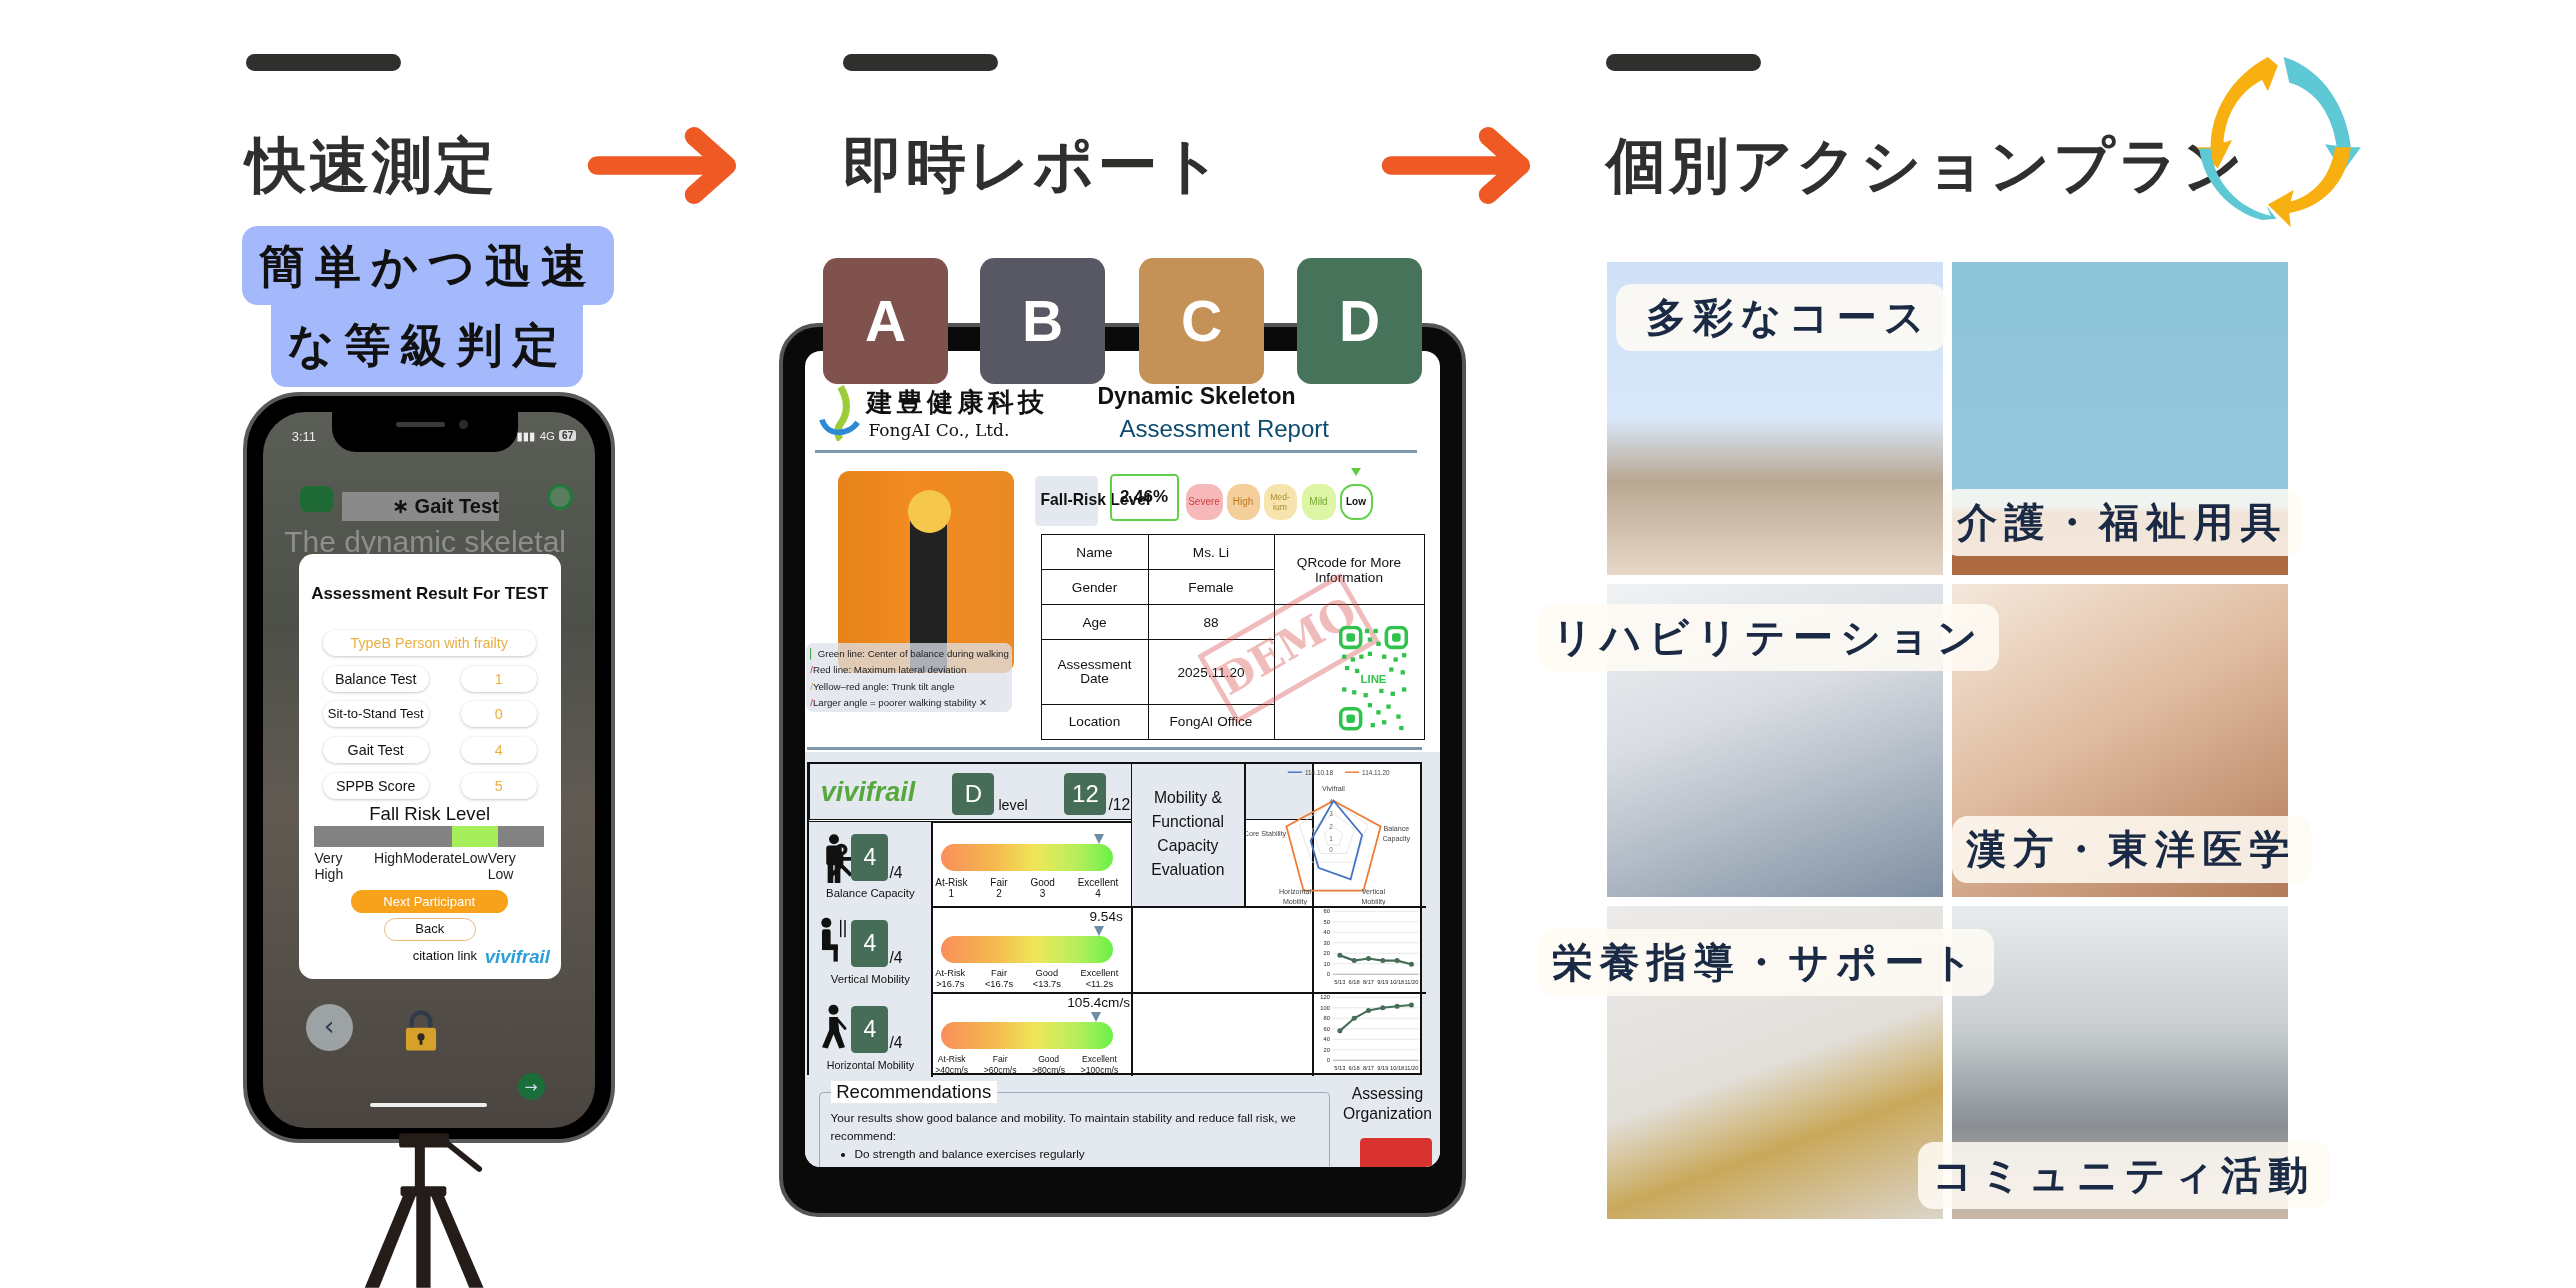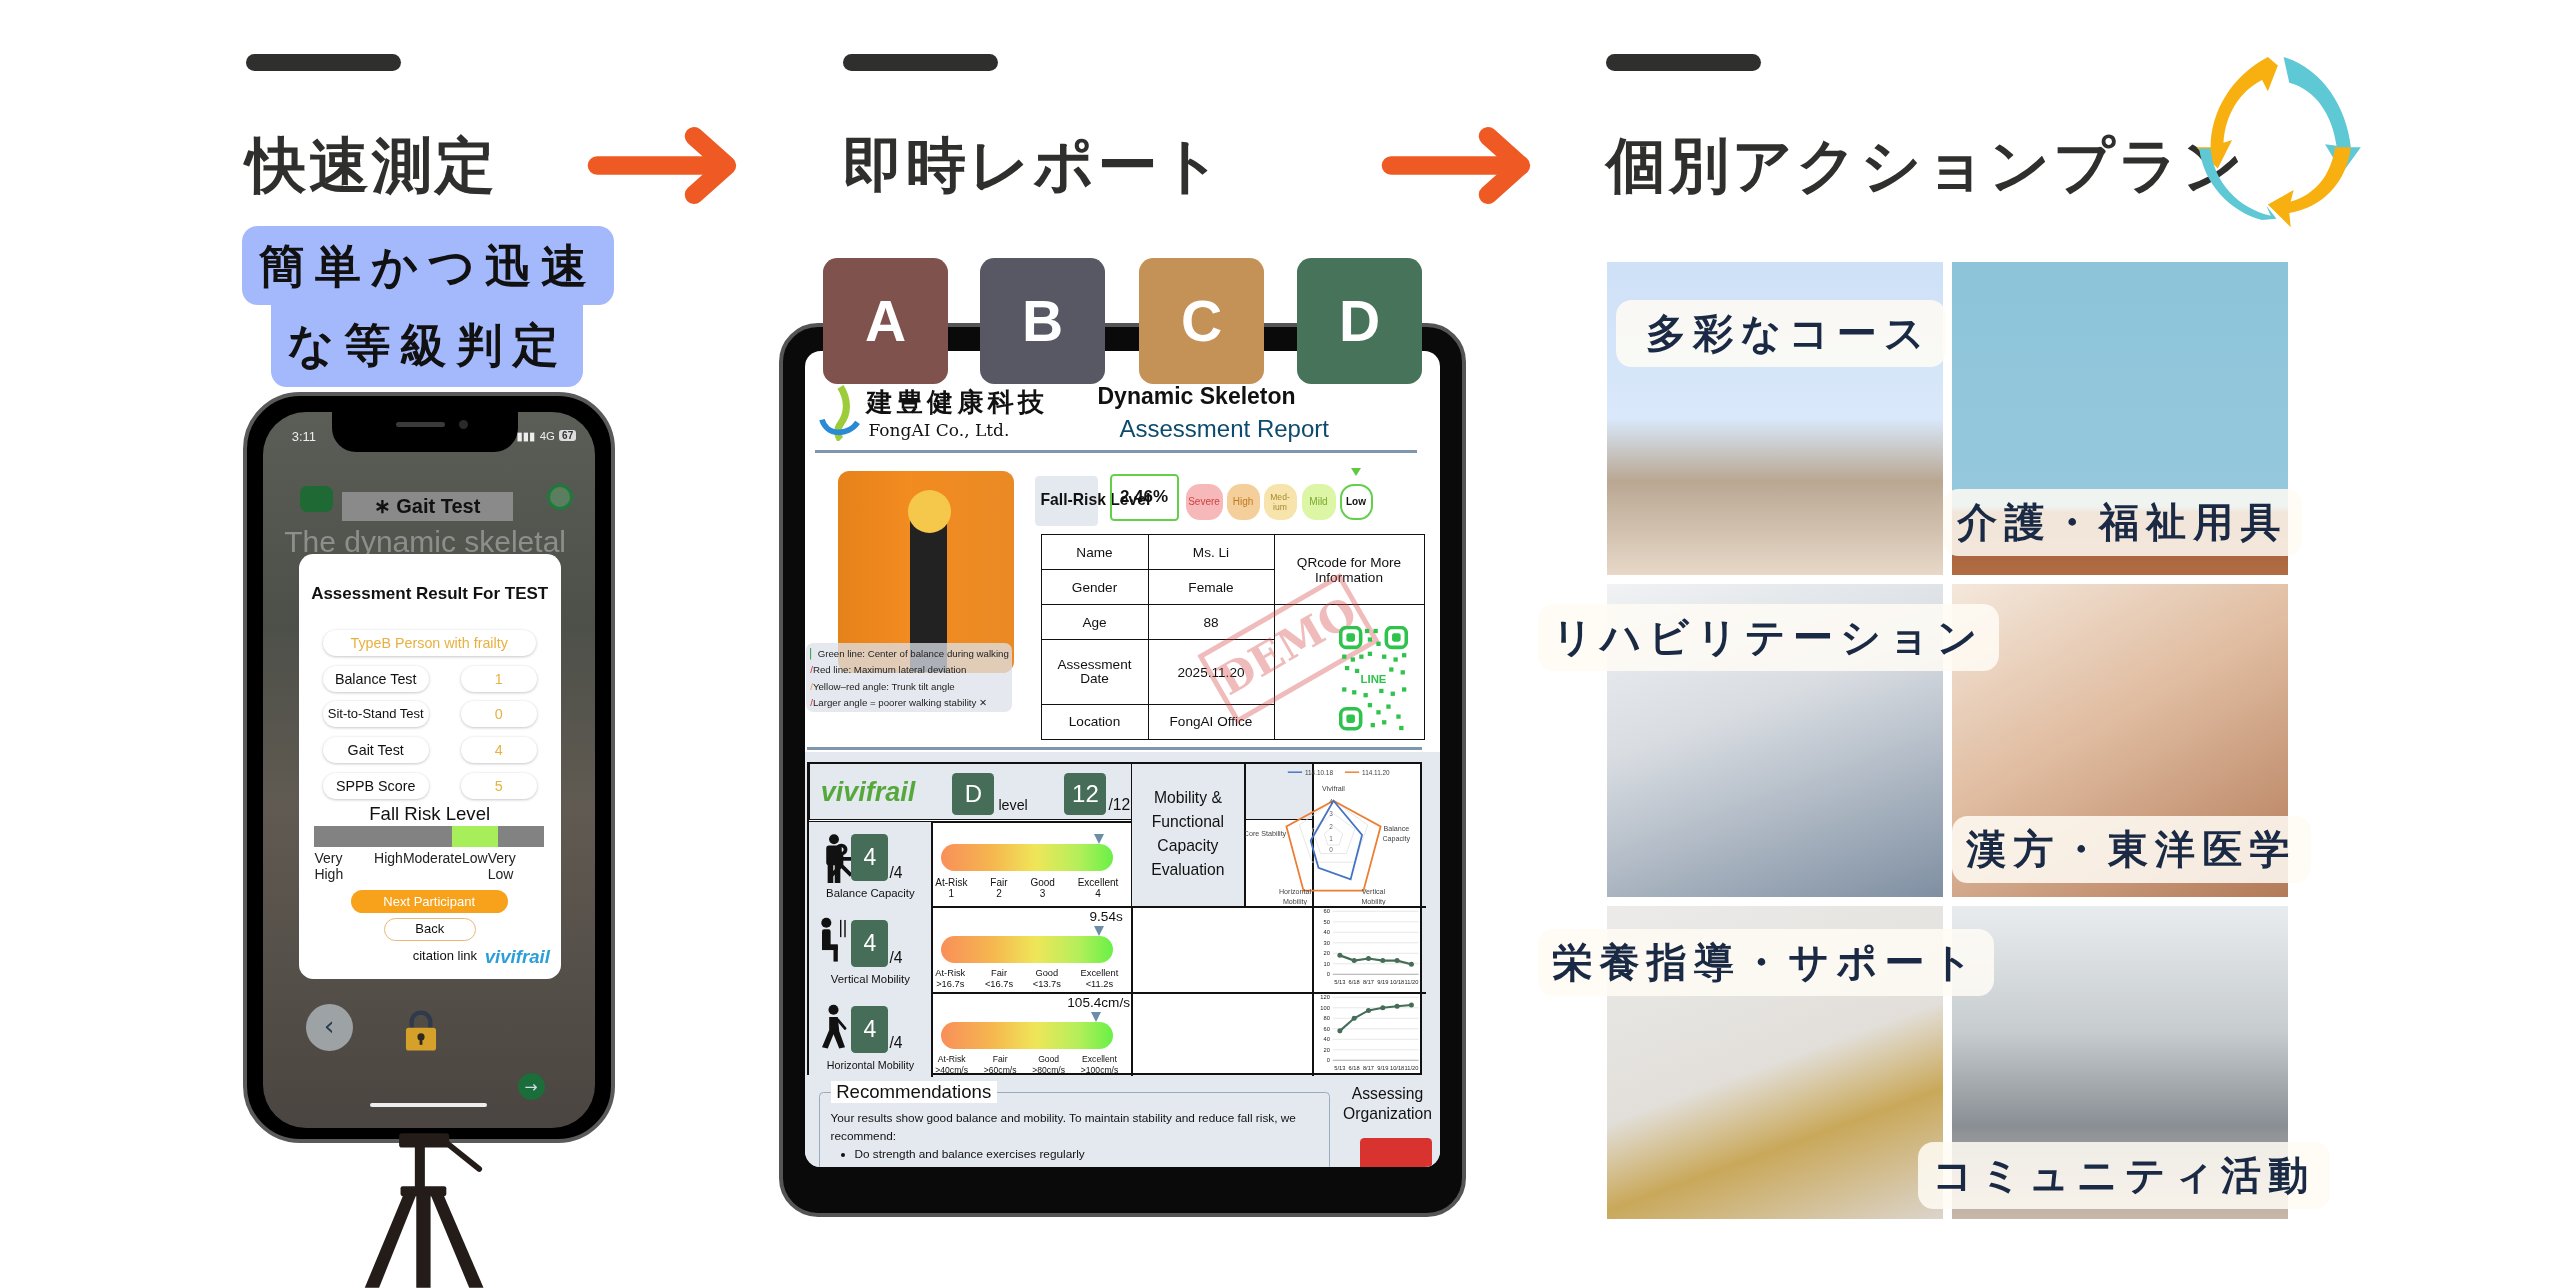--- a/index.html
+++ b/index.html
@@ -21,21 +21,21 @@
   
   .phone { position: absolute; left: 243px; top: 392px; width: 372px; height: 751px; background: #000; border-radius: 57px; border: 4.3px solid #5a5a5a; }
   .phone-screen { position: absolute; left: 15.7px; top: 15.7px; width: 332px; height: 716px; border-radius: 43px; overflow: hidden;
     background: linear-gradient(180deg, #5a5e57 0%, #4d5049 30%, #605a52 55%, #4a4540 100%); }
   .notch { position: absolute; left: 69px; top: 0; width: 186px; height: 40px; background: #000; border-radius: 0 0 24px 24px; }
   .speaker { position: absolute; left: 64px; top: 10px; width: 49px; height: 5.7px; background: #3a3a3a; border-radius: 2.9px; }
   .camera-dot { position: absolute; left: 127px; top: 7.9px; width: 9.3px; height: 9.3px; background: #2a2a2a; border-radius: 50%; }
   .status-time { position: absolute; left: 29px; top: 17px; font-size: 13px; color: #eee; font-family: "Liberation Sans", sans-serif; }
   .status-right { position: absolute; right: 18.6px; top: 17px; font-size: 11.4px; color: #eee; font-family: "Liberation Sans", sans-serif; display: flex; gap: 4.3px; align-items: center; }
   .battery { background: #ddd; color: #333; font-weight: 700; padding: 0 2.9px; border-radius: 2.9px; font-size: 10px; }
-  .gait-title { position: absolute; left: 79px; top: 80px; width: 171px; height: 29px; background: #8a8a8a; text-align: center; font-size: 20px; font-weight: 700; color: #111; line-height: 29px; font-family: "Liberation Sans", sans-serif; }
+  .gait-title { position: absolute; left: 79px; top: 80px; width: 157px; height: 29px; background: #8a8a8a; text-align: right; font-size: 20px; font-weight: 700; color: #111; line-height: 29px; font-family: "Liberation Sans", sans-serif; }
   .bg-text { position: absolute; left: 21.5px; top: 113px; font-size: 30px; color: rgba(200,200,200,0.5); font-family: "Liberation Sans", sans-serif; white-space: nowrap; }
   .green-blob { position: absolute; left: 37px; top: 74px; width: 33px; height: 26px; background: #1f6a34; border-radius: 7.2px; }
   .refresh-icon { position: absolute; right: 21.5px; top: 72px; width: 26px; height: 26px; border-radius: 50%; border: 3.6px solid #1f7a3a; background: #5b7e60; }
 
   .result-card { position: absolute; left: 36px; top: 142px; width: 262px; height: 425px; background: #fff; border-radius: 14.3px; }
   .result-title { position: absolute; top: 30px; width: 100%; text-align: center; font-weight: 700; font-size: 17px; color: #111; font-family: "Liberation Sans", sans-serif; }
   .pill { position: absolute; height: 26px; border-radius: 13px; background: #fff; box-shadow: 0 0.7px 2.9px rgba(0,0,0,0.25); text-align: center; line-height: 26px; font-size: 14.3px; color: #111; font-family: "Liberation Sans", sans-serif; white-space: nowrap; }
   .pill.val { color: #e8b040; }
   .frl-title { position: absolute; top: 249px; width: 100%; text-align: center; font-size: 18.6px; color: #111; font-family: "Liberation Sans", sans-serif; }
   .frl-bar { position: absolute; left: 15.7px; top: 272px; width: 230px; height: 21.5px; display: flex; }
@@ -554,19 +554,19 @@
 <div class="letter-card" style="left:1139px; background:#c49156;">C</div>
 <div class="letter-card" style="left:1297px; background:#467359;">D</div>
 
 <div class="tile" style="left:1607px; top:262px; background:linear-gradient(180deg,#cfe1f7 0%,#d9e8fa 50%,#b9a792 70%,#e8d8c8 100%);"></div>
 <div class="tile" style="left:1952px; top:262px; background:linear-gradient(180deg,#8dc4da 0%,#95c8dc 78%,#a05c36 80%,#b06d44 100%);"></div>
 <div class="tile" style="left:1607px; top:584px; background:linear-gradient(160deg,#f0f2f4 0%,#d9dde2 40%,#7f8fa2 100%);"></div>
 <div class="tile" style="left:1952px; top:584px; background:linear-gradient(150deg,#f4e8dc 0%,#e0bca0 45%,#b27a58 100%);"></div>
 <div class="tile" style="left:1607px; top:906px; background:linear-gradient(160deg,#ecebea 0%,#e2dfda 50%,#c9a85a 70%,#dcd5cc 100%);"></div>
 <div class="tile" style="left:1952px; top:906px; background:linear-gradient(180deg,#e8ecee 0%,#c7cccf 40%,#8a8f95 70%,#c8b8a8 100%);"></div>
 
-<div class="tile-label" style="left:1616px; top:300px;padding-left:30px;">多彩なコース</div>
+<div class="tile-label" style="left:1616px; top:284px;padding-left:30px;">多彩なコース</div>
 <div class="tile-label" style="left:1943px; top:489px;">介護・福祉用具</div>
 <div class="tile-label" style="left:1538px; top:604px;">リハビリテーション</div>
 <div class="tile-label" style="left:1952px; top:816px;">漢方・東洋医学</div>
 <div class="tile-label" style="left:1538px; top:929px;">栄養指導・サポート</div>
 <div class="tile-label" style="left:1918px; top:1142px;">コミュニティ活動</div>
 
 
 </body></html>

